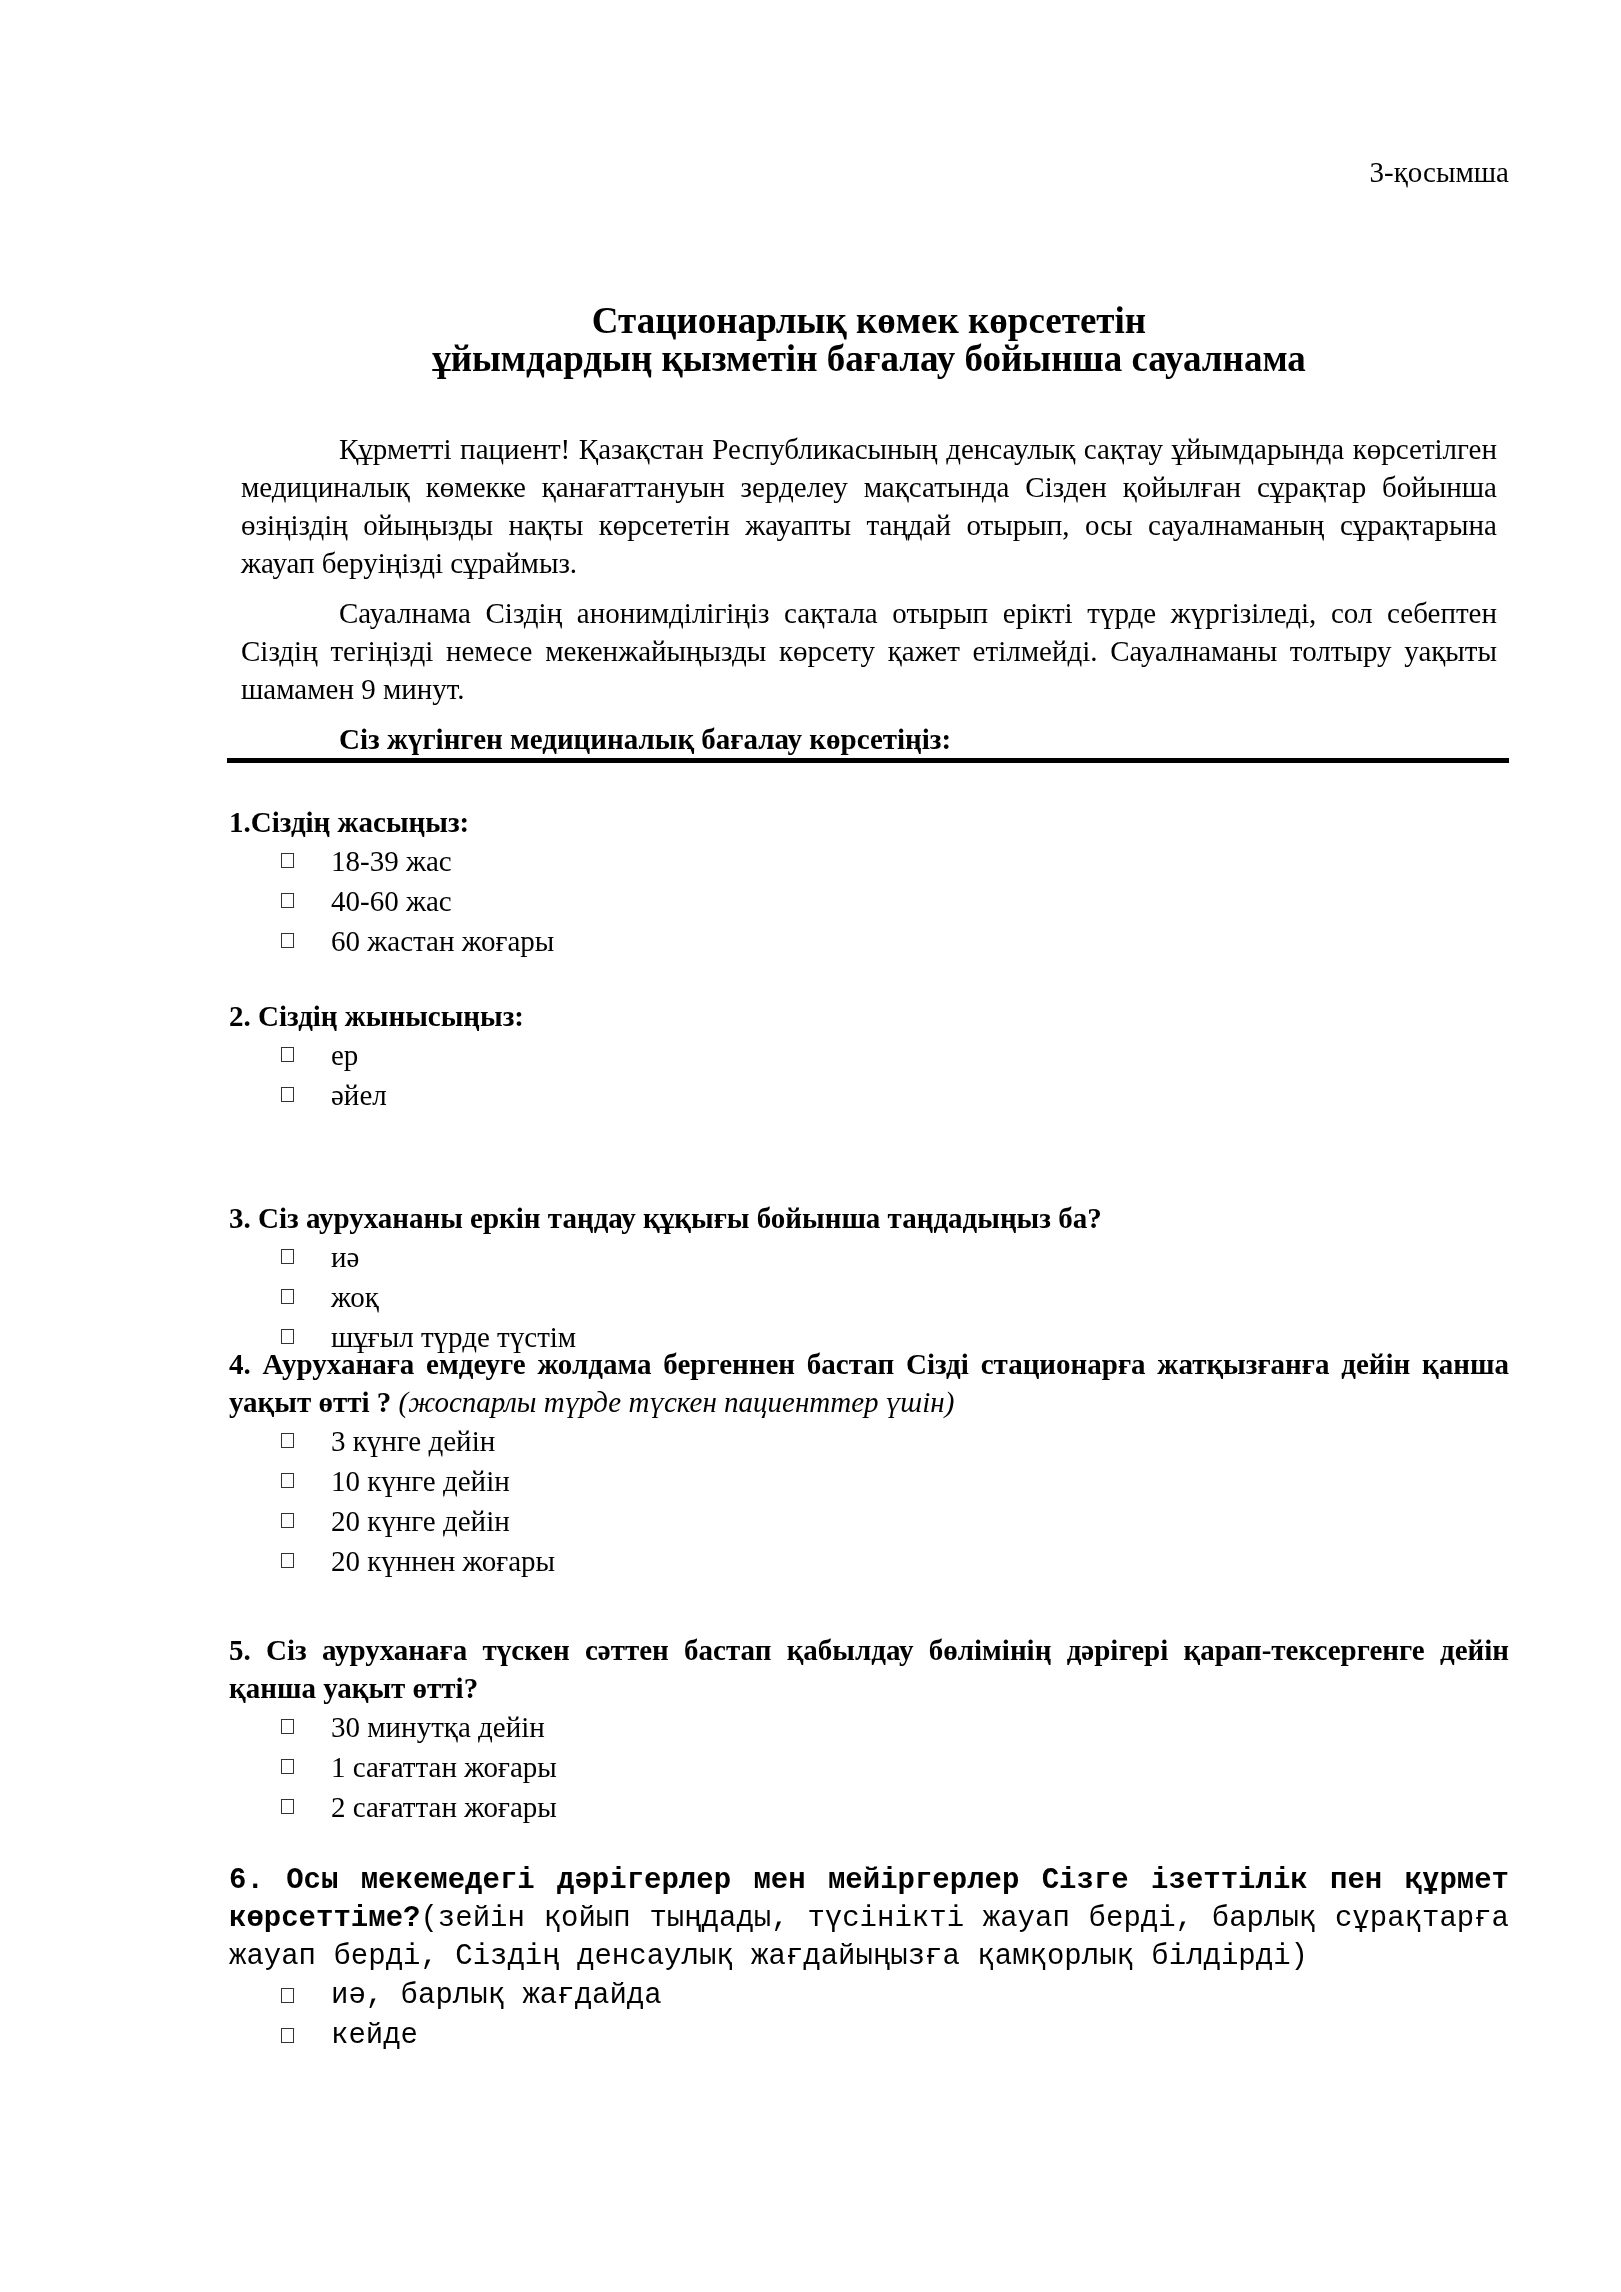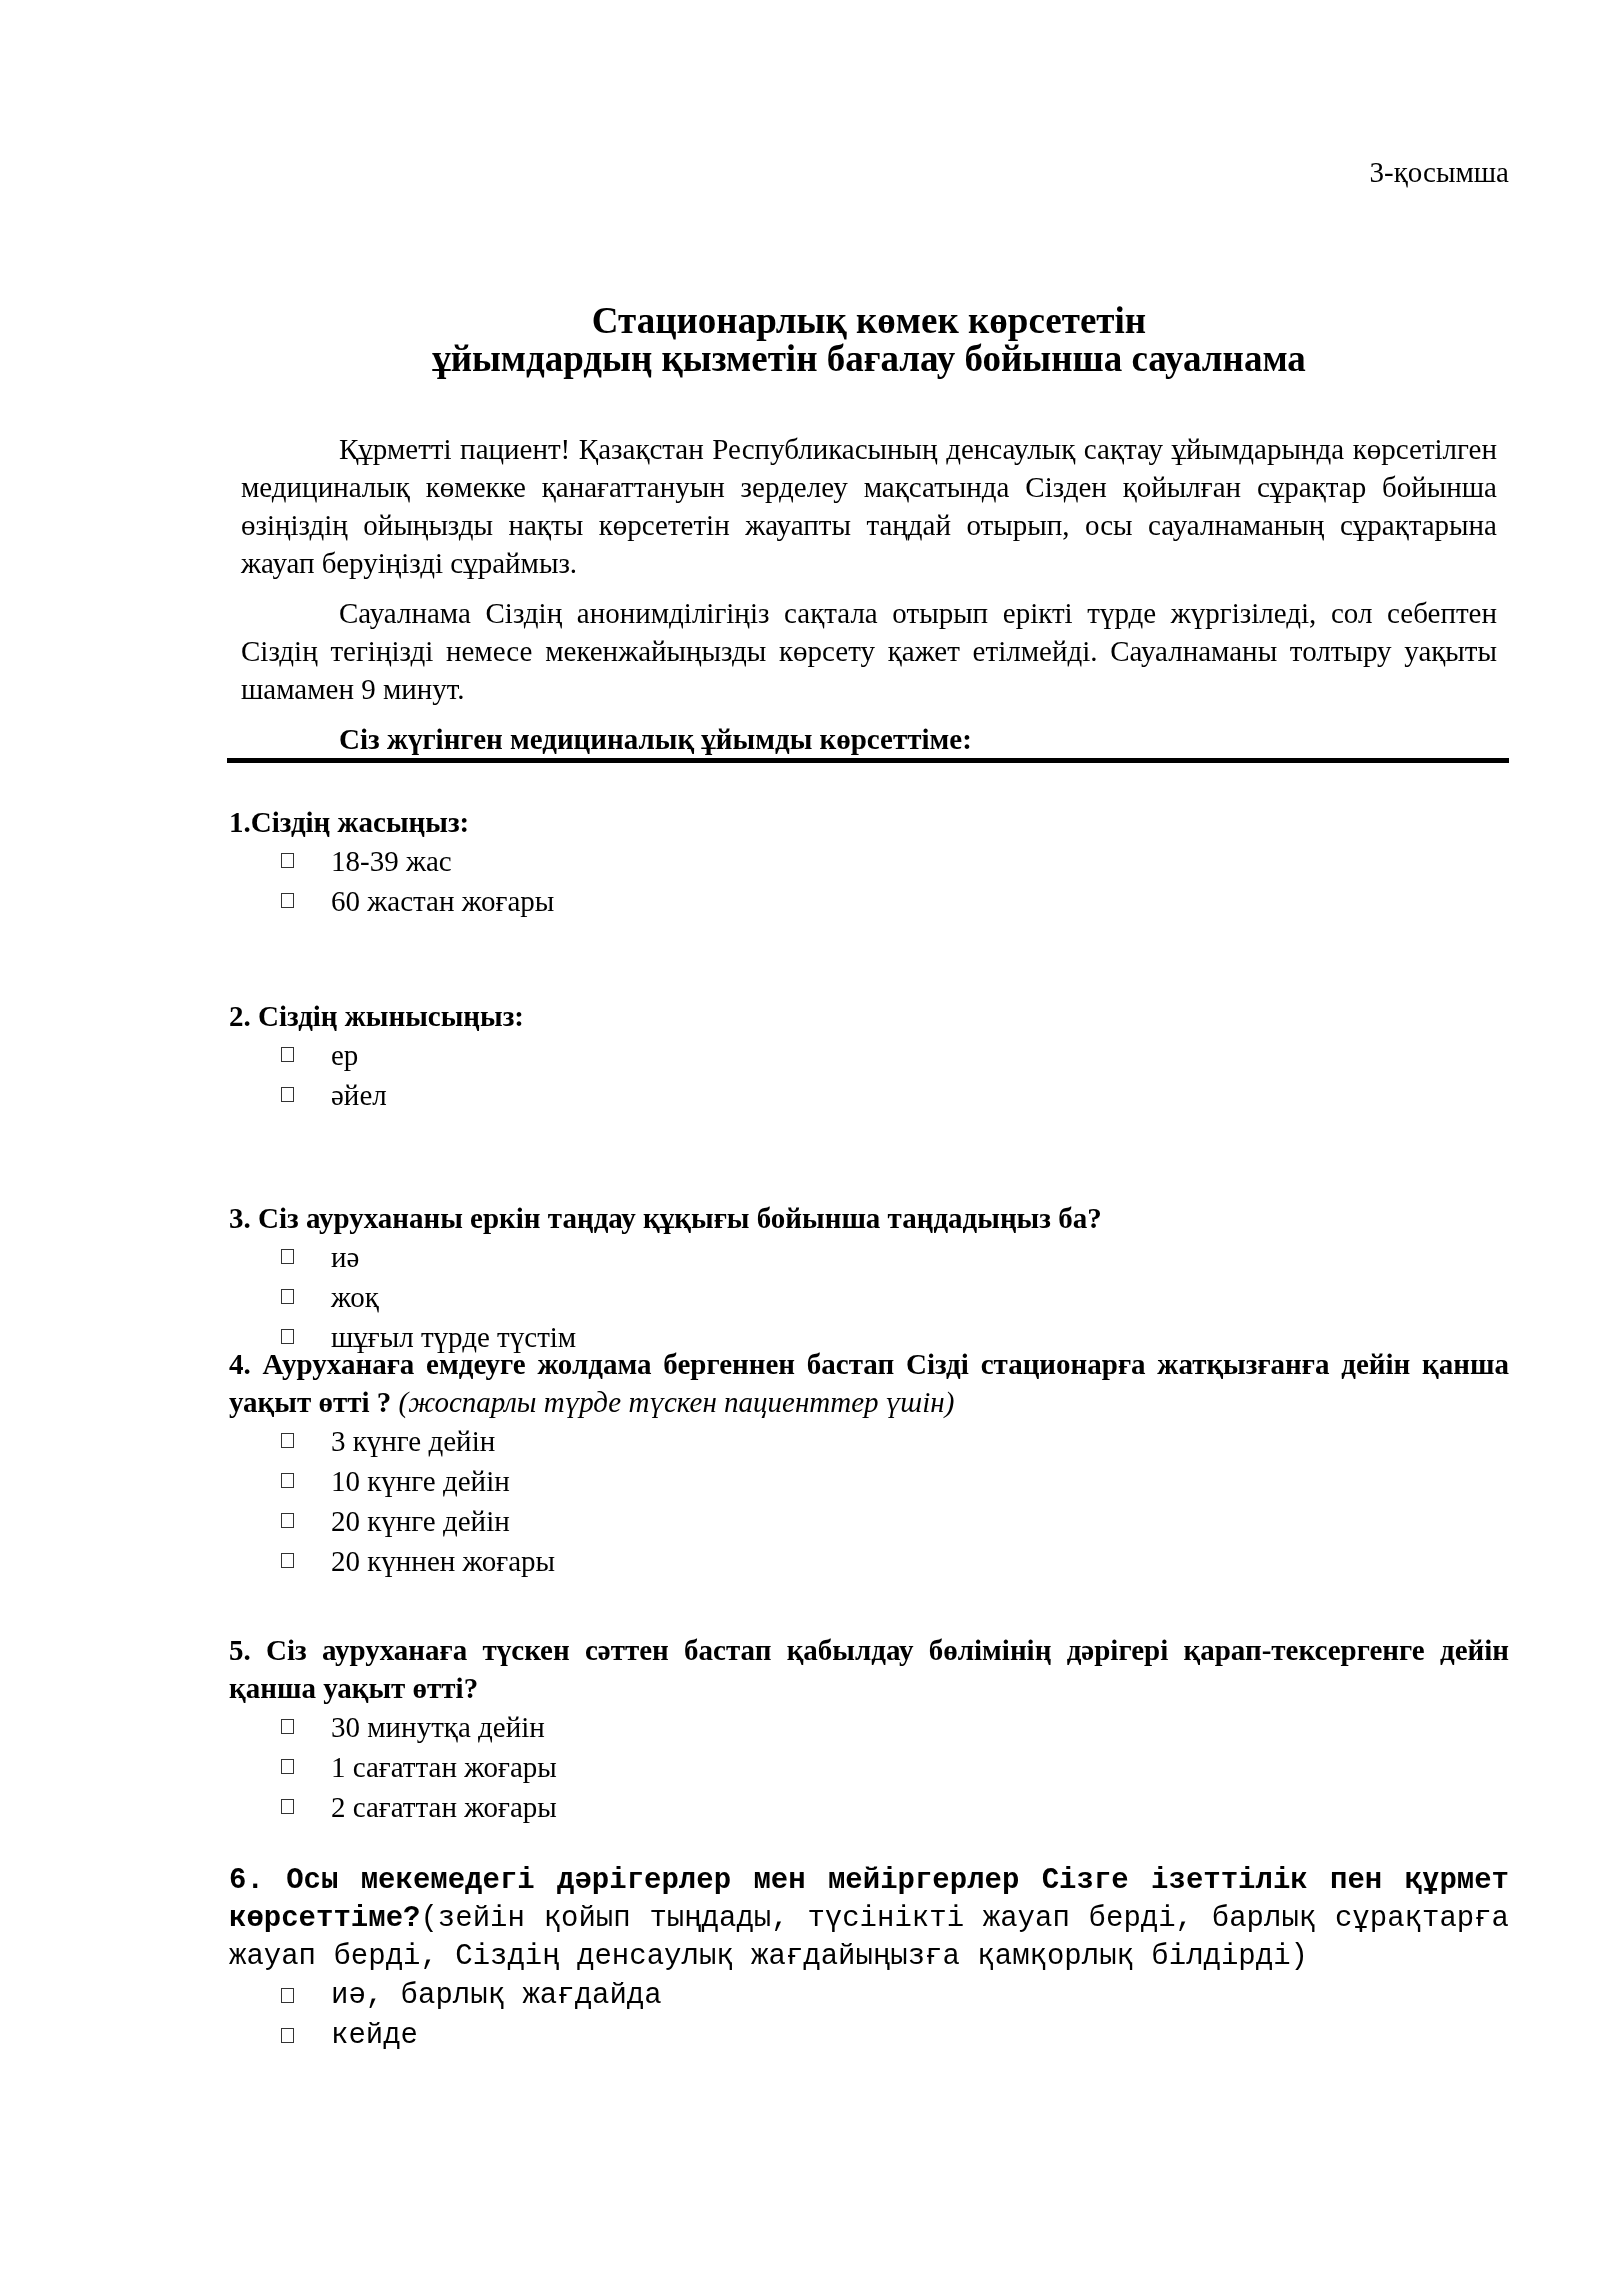--- a/index.html
+++ b/index.html
@@ -93,29 +93,30 @@
   <div class="appendix">3-қосымша</div>
 
   <div class="title">
     <div>Стационарлық көмек көрсететін</div>
     <div>ұйымдардың қызметін бағалау бойынша сауалнама</div>
   </div>
 
   <div class="intro">
     <p>Құрметті пациент! Қазақстан Республикасының денсаулық сақтау ұйымдарында көрсетілген медициналық көмекке қанағаттануын зерделеу мақсатында Сізден қойылған сұрақтар бойынша өзіңіздің ойыңызды нақты көрсететін жауапты таңдай отырып, осы сауалнаманың сұрақтарына жауап беруіңізді сұраймыз.</p>
     <p>Сауалнама Сіздің анонимділігіңіз сақтала отырып ерікті түрде жүргізіледі, сол себептен Сіздің тегіңізді немесе мекенжайыңызды көрсету қажет етілмейді. Сауалнаманы толтыру уақыты шамамен 9 минут.</p>
-    <p class="bold">Сіз жүгінген медициналық ұйымды көрсеттіме:</p>
+    <p class="bold">Сіз жүгінген медициналық бағалау көрсетіңіз:</p>
   </div>
 
   <div class="rule"></div>
 
   <div class="question" style="top:803px;">
     <div class="q-title">1.Сіздің жасыңыз:</div>
     <ul class="options">
       <li class="option"><span class="checkbox"></span><span>18-39 жас</span></li>
+      <li class="option"><span class="checkbox"></span><span>40-60 жас</span></li>
       <li class="option"><span class="checkbox"></span><span>60 жастан жоғары</span></li>
     </ul>
   </div>
 
   <div class="question" style="top:997px;">
     <div class="q-title">2. Сіздің жынысыңыз:</div>
     <ul class="options">
       <li class="option"><span class="checkbox"></span><span>ер</span></li>
       <li class="option"><span class="checkbox"></span><span>әйел</span></li>
     </ul>

